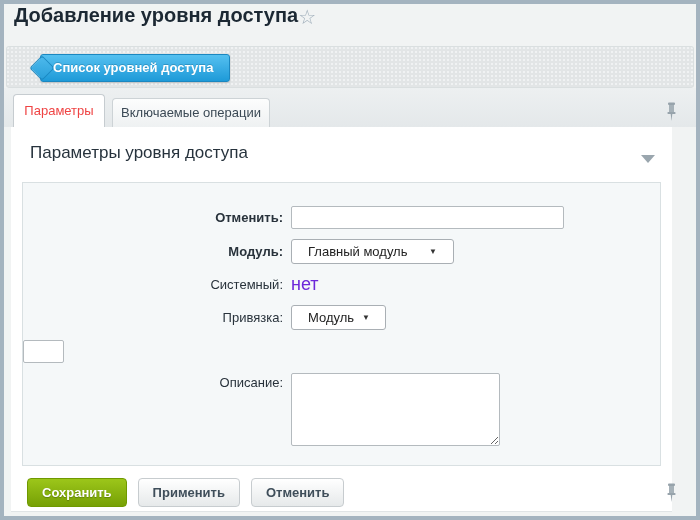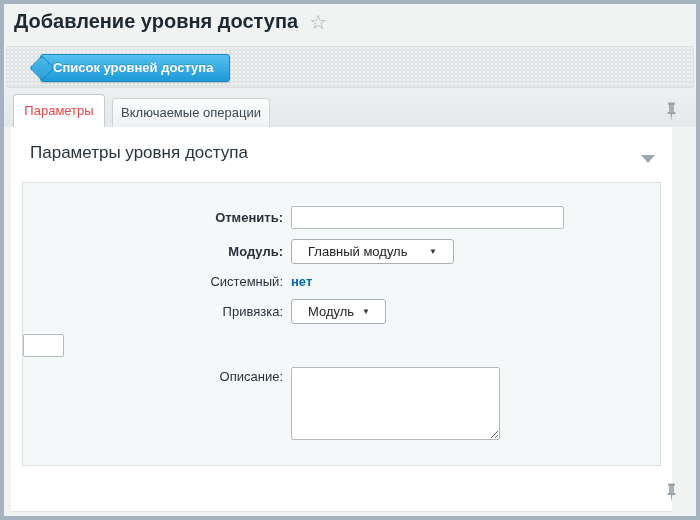--- a/index.html
+++ b/index.html
@@ -2,21 +2,21 @@
 <html><head>
 <meta charset="utf-8">
 <style>
   html,body{margin:0;padding:0;background:#fff;}
   #app{
     width:700px;height:520px;box-sizing:border-box;position:relative;overflow:hidden;
     border:4px solid #a4b3bf;background:#f1f3f3;
     font-family:"Liberation Sans",sans-serif;
   }
   
-  .title-row{position:absolute;left:10px;top:6px;display:flex;gap:11px;}
+  .title-row{position:absolute;left:10px;top:0;display:flex;align-items:center;}
   .page-title{font-size:20px;font-weight:bold;color:#1c2833;}
   .star{font-size:20px;color:#a2b0bc;line-height:1;cursor:pointer;margin-top:2px;}
   
   .toolbar{
     position:absolute;left:2px;right:2px;top:42px;height:42px;border-radius:3px;
     background-color:#e2e5e6;
     background-image:radial-gradient(#f0f2f3 1px, rgba(0,0,0,0) 1.1px);
     background-size:4px 4px;
     box-shadow:inset 0 0 0 1px #dadfe0;
   }
@@ -62,21 +62,21 @@
   .txt{box-sizing:border-box;height:23px;border:1px solid #b4babe;border-radius:2px;
     background:#fff;font-size:13px;padding:0 5px;font-family:inherit;color:#222;}
   .txt.name{width:273px;}
   .txt.letter{width:41px;}
   .sel{box-sizing:border-box;height:25px;border:1px solid #a9afb4;border-radius:3px;
     background:#fff;display:flex;align-items:center;justify-content:space-between;
     padding:0 16px;font-size:13px;color:#222;cursor:pointer;}
   .sel.module{width:163px;}
   .sel.binding{width:95px;}
   .sel .arr{font-size:8px;color:#333;margin-left:8px;}
-  .static-val{font-size:13px;color:#0369a1;font-weight:bold;}
+  .static-val{font-size:18px;color:#6d28d9;}
   textarea.desc{box-sizing:border-box;width:209px;height:73px;border:1px solid #b4babe;
     border-radius:2px;font-family:inherit;font-size:13px;padding:3px 5px;resize:both;
     background:#fff;color:#222;}
   
   .btnrow{position:absolute;left:16px;top:351px;display:flex;gap:11px;}
   .btn{height:29px;border-radius:4px;font-size:13px;font-weight:bold;padding:0 14px;
     cursor:pointer;font-family:inherit;}
   .btn.save{background:linear-gradient(#9cc61a,#76a005);border:1px solid #6f9900;
     color:#fff;text-shadow:0 1px 1px rgba(0,0,0,.25);}
   .btn.gray{background:linear-gradient(#ffffff,#e6e9ea);border:1px solid #c7cccf;color:#3f4e5a;}
@@ -143,20 +143,25 @@
         <input class="txt letter" type="text" value="" style="">
       </div>
 
       <div class="frow top">
         <label class="flabel">Описание:</label>
         <textarea class="desc" style=""></textarea>
       </div>
 
     </div>
 
+    <div class="btnrow">
+      <button class="btn save">Сохранить</button>
+      <button class="btn gray">Применить</button>
+      <button class="btn gray">Отменить</button>
+    </div>
   </div>
 
   <svg class="pin bottom" viewBox="0 0 13 20">
     <rect x="3" y="0.5" width="7" height="2.6" rx="1" fill="#97a3ab"></rect>
     <rect x="4" y="3" width="5" height="7" fill="#a6b1b8"></rect>
     <rect x="2.4" y="10" width="8.2" height="1.9" rx="0.9" fill="#97a3ab"></rect>
     <path d="M6.5 19 L5.7 11.9 L7.3 11.9 Z" fill="#97a3ab"></path>
   </svg>
 
 </div>

